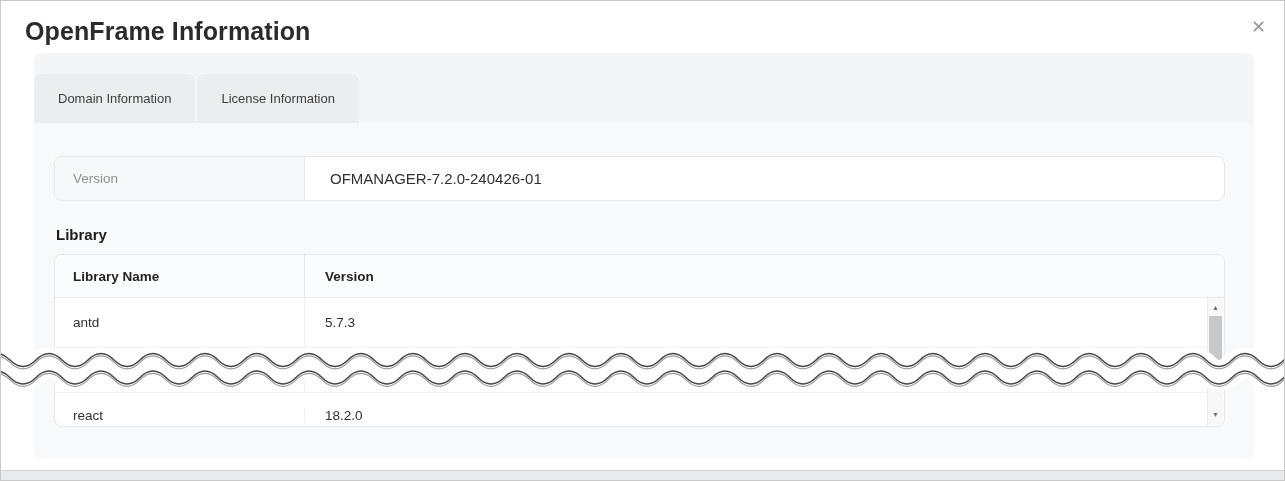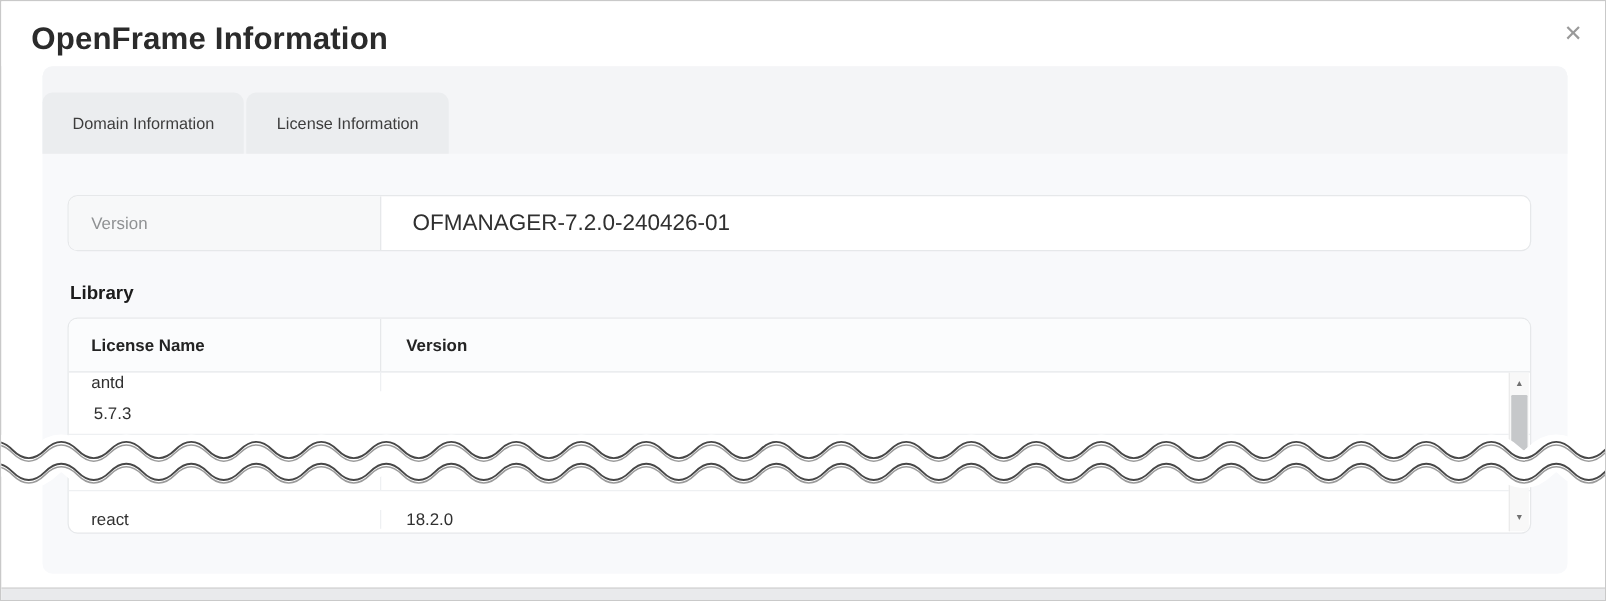--- a/index.html
+++ b/index.html
@@ -28,31 +28,31 @@
   .section-heading.lib { margin-top:24px; }
   
   .kv-table {
     margin-top:11px; width:1171px; height:45px; background:#fff;
     border:1px solid #e6e8ea; border-radius:8px; display:flex; overflow:hidden;
   }
   .kv-label {
     width:250px; background:#f7f8f9; border-right:1px solid #e6e8ea;
     color:#8f9193; font-size:13.5px; display:flex; align-items:center; padding-left:18px;
   }
-  .kv-value { flex:1; color:#303030; font-size:18px; display:flex; align-items:center; padding-left:25px; }
+  .kv-value { flex:1; color:#303030; font-size:15px; display:flex; align-items:center; padding-left:25px; }
   
   .lib-table {
     position:relative; margin-top:10px; width:1171px; height:173px; background:#fff;
     border:1px solid #e6e8ea; border-radius:8px; overflow:hidden;
   }
   .lib-row { display:flex; width:100%; }
   .lib-row.header { height:43px; background:#fbfcfd; border-bottom:1px solid #e6e8ea; }
   .lib-row.header .c1, .lib-row.header .c2 { font-weight:bold; color:#242424; }
   .lib-row.body { border-bottom:1px solid #eef0f2; }
-  .lib-row.r1 { height:50px;flex-direction:column; }
+  .lib-row.r1 { height:50px; }
   .lib-row.r2 { height:45px; }
   .lib-row.r3 { height:45px; border-bottom:none;align-items:center; }
   .c1 { width:250px; border-right:1px solid #eef0f2; display:flex; align-items:center; padding-left:18px; font-size:13.5px; color:#303030; }
   .lib-row.header .c1 { border-right:1px solid #e6e8ea; }
   .c2 { flex:1; display:flex; align-items:center; padding-left:20px; font-size:13.5px; color:#303030; }
   
   .vscroll {
     position:absolute; right:1px; top:43px; bottom:1px; width:16px;
     background:#f8f8f8; border-left:1px solid #ebebeb;
   }
@@ -86,21 +86,21 @@
 
       <div class="kv-table">
         <div class="kv-label">Version</div>
         <div class="kv-value">OFMANAGER-7.2.0-240426-01</div>
       </div>
 
       <div class="section-heading lib">Library</div>
 
       <div class="lib-table">
         <div class="lib-row header">
-          <div class="c1">License Name</div>
+          <div class="c1">Library Name</div>
           <div class="c2">Version</div>
         </div>
         <div class="lib-row body r1">
           <div class="c1">antd</div>
           <div class="c2">5.7.3</div>
         </div>
         <div class="lib-row body r2">
           <div class="c1">oflicense</div>
           <div class="c2">1.1.0</div>
         </div>

